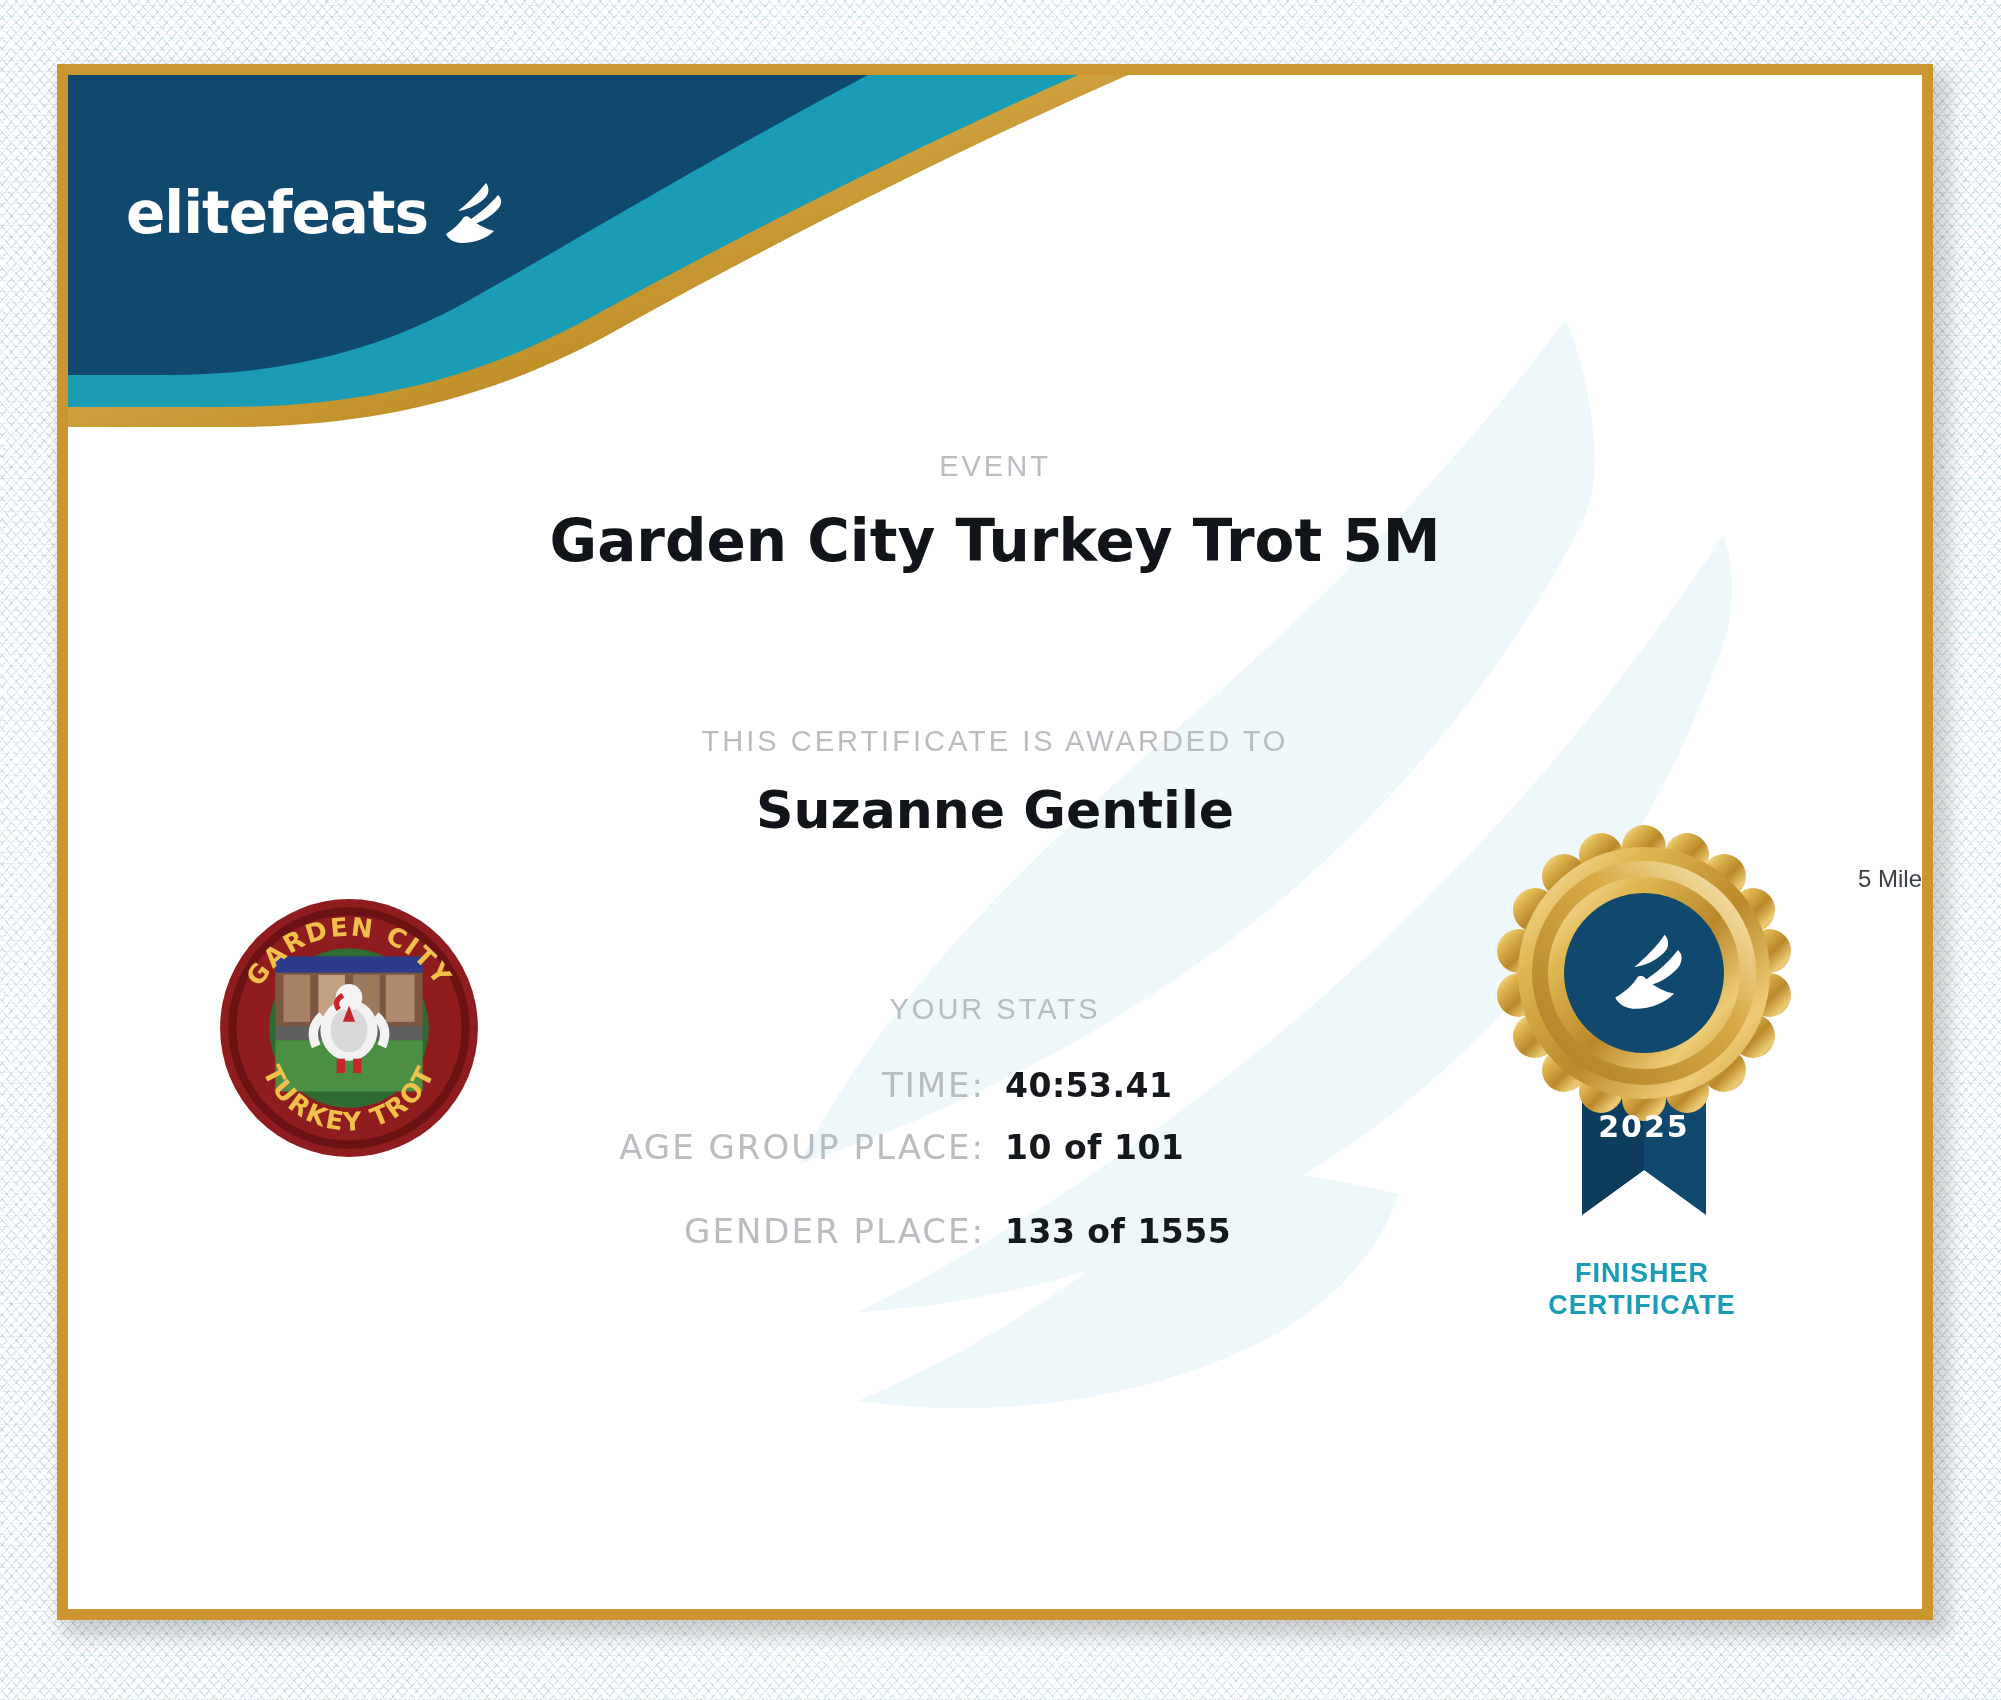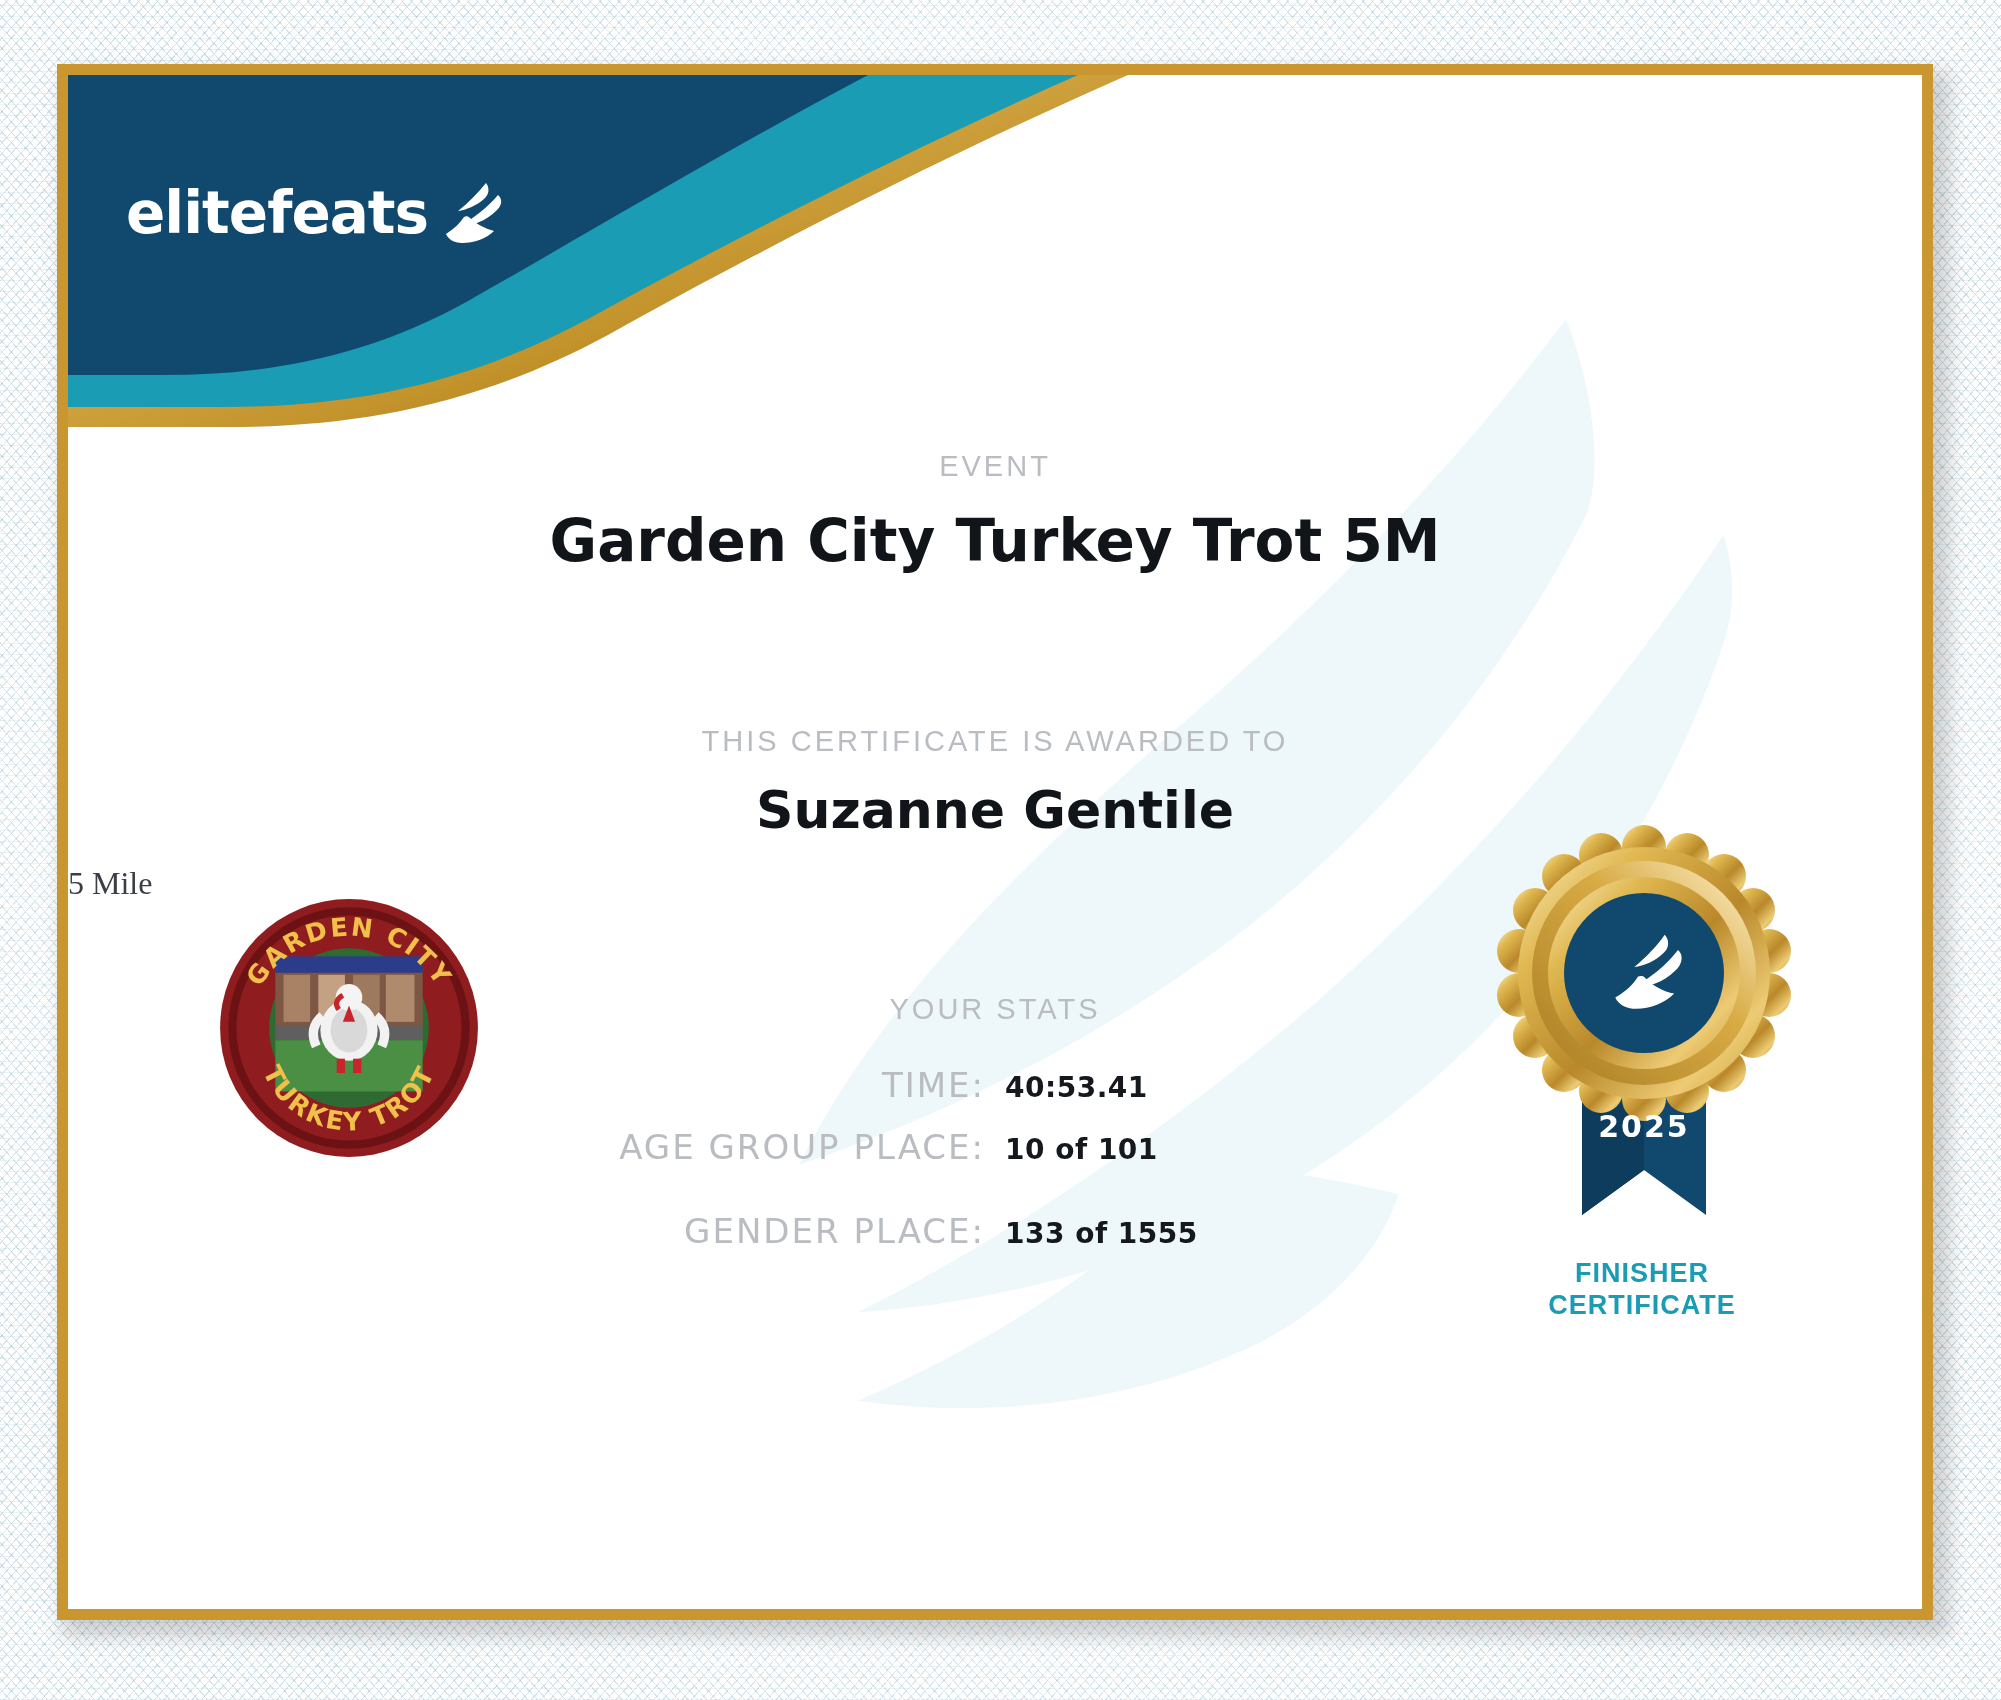--- a/index.html
+++ b/index.html
@@ -127,23 +127,23 @@
     color: #111418;
     font-size: 52px;
     font-weight: bold;
     font-family: "DejaVu Sans", sans-serif;
     text-align: center;
   }
   .distance {
     position: absolute;
     left: 0; right: 0; top: 790px;
     color: #3a3f45;
-    font-size: 32px;
-    font-family: Liberation Serif, serif;
-    text-align: left;
+    font-size: 24px;
+    font-family: Liberation Sans, sans-serif;
+    text-align: right;
   }
   .stats-label { position: absolute; left: 0; right: 0; top: 918px; }
 
   .stats-table {
     position: absolute;
     left: 0;
     right: 0;
     top: 990px;
   }
   .stat-row {
@@ -160,21 +160,21 @@
     font-size: 34px;
     letter-spacing: 2px;
     font-family: "DejaVu Sans", sans-serif;
     box-sizing: border-box;
   }
   .stat-val {
     width: 50%;
     text-align: left;
     padding-left: 10px;
     color: #15181c;
-    font-size: 28px;
+    font-size: 33px;
     font-weight: bold;
     letter-spacing: 0.5px;
     font-family: "DejaVu Sans", sans-serif;
     box-sizing: border-box;
   }
 
   
   .race-badge {
     position: absolute;
     left: 148px;

